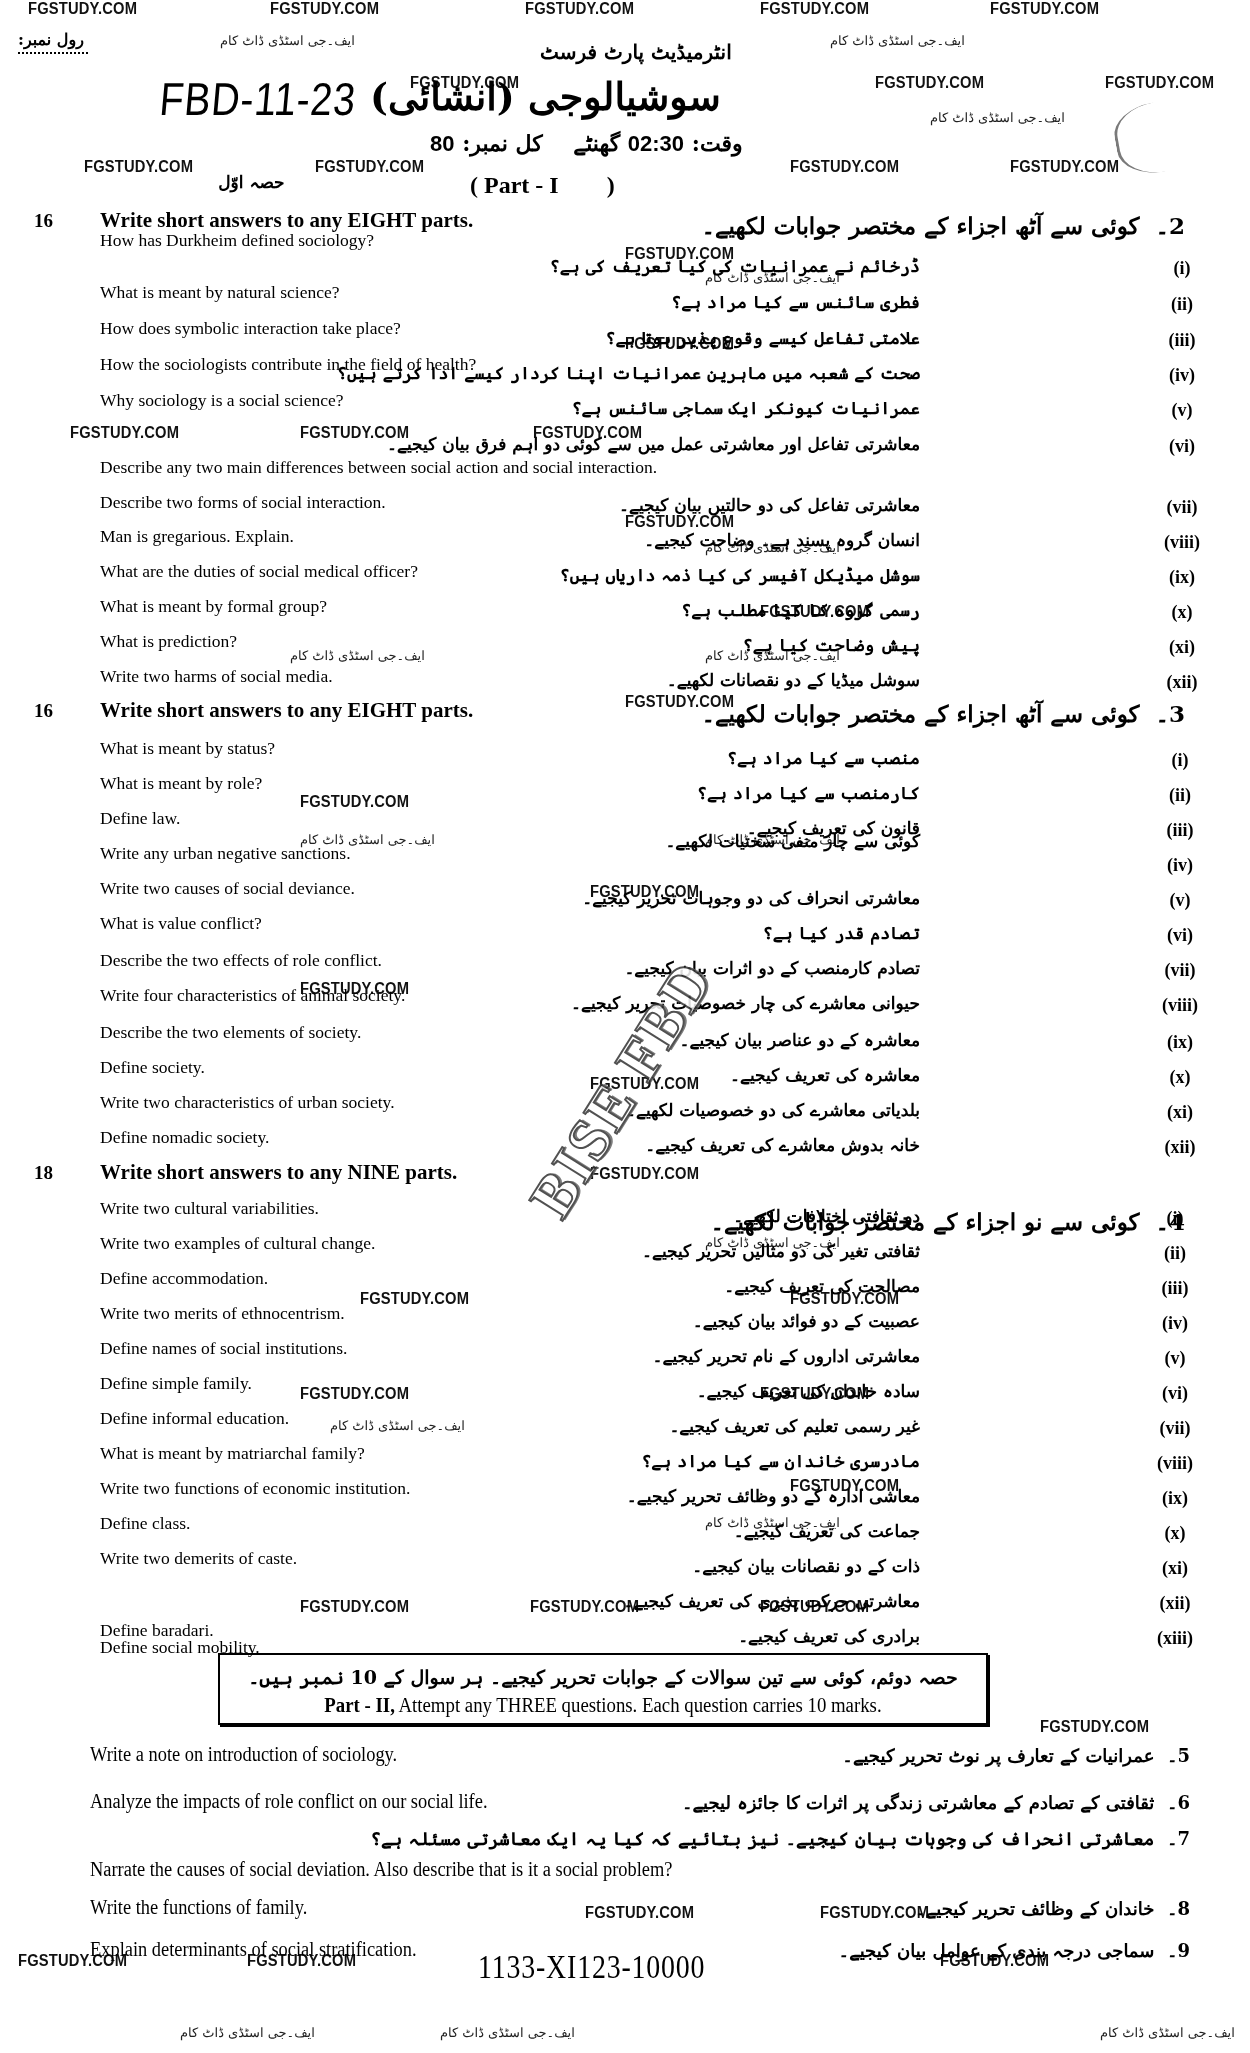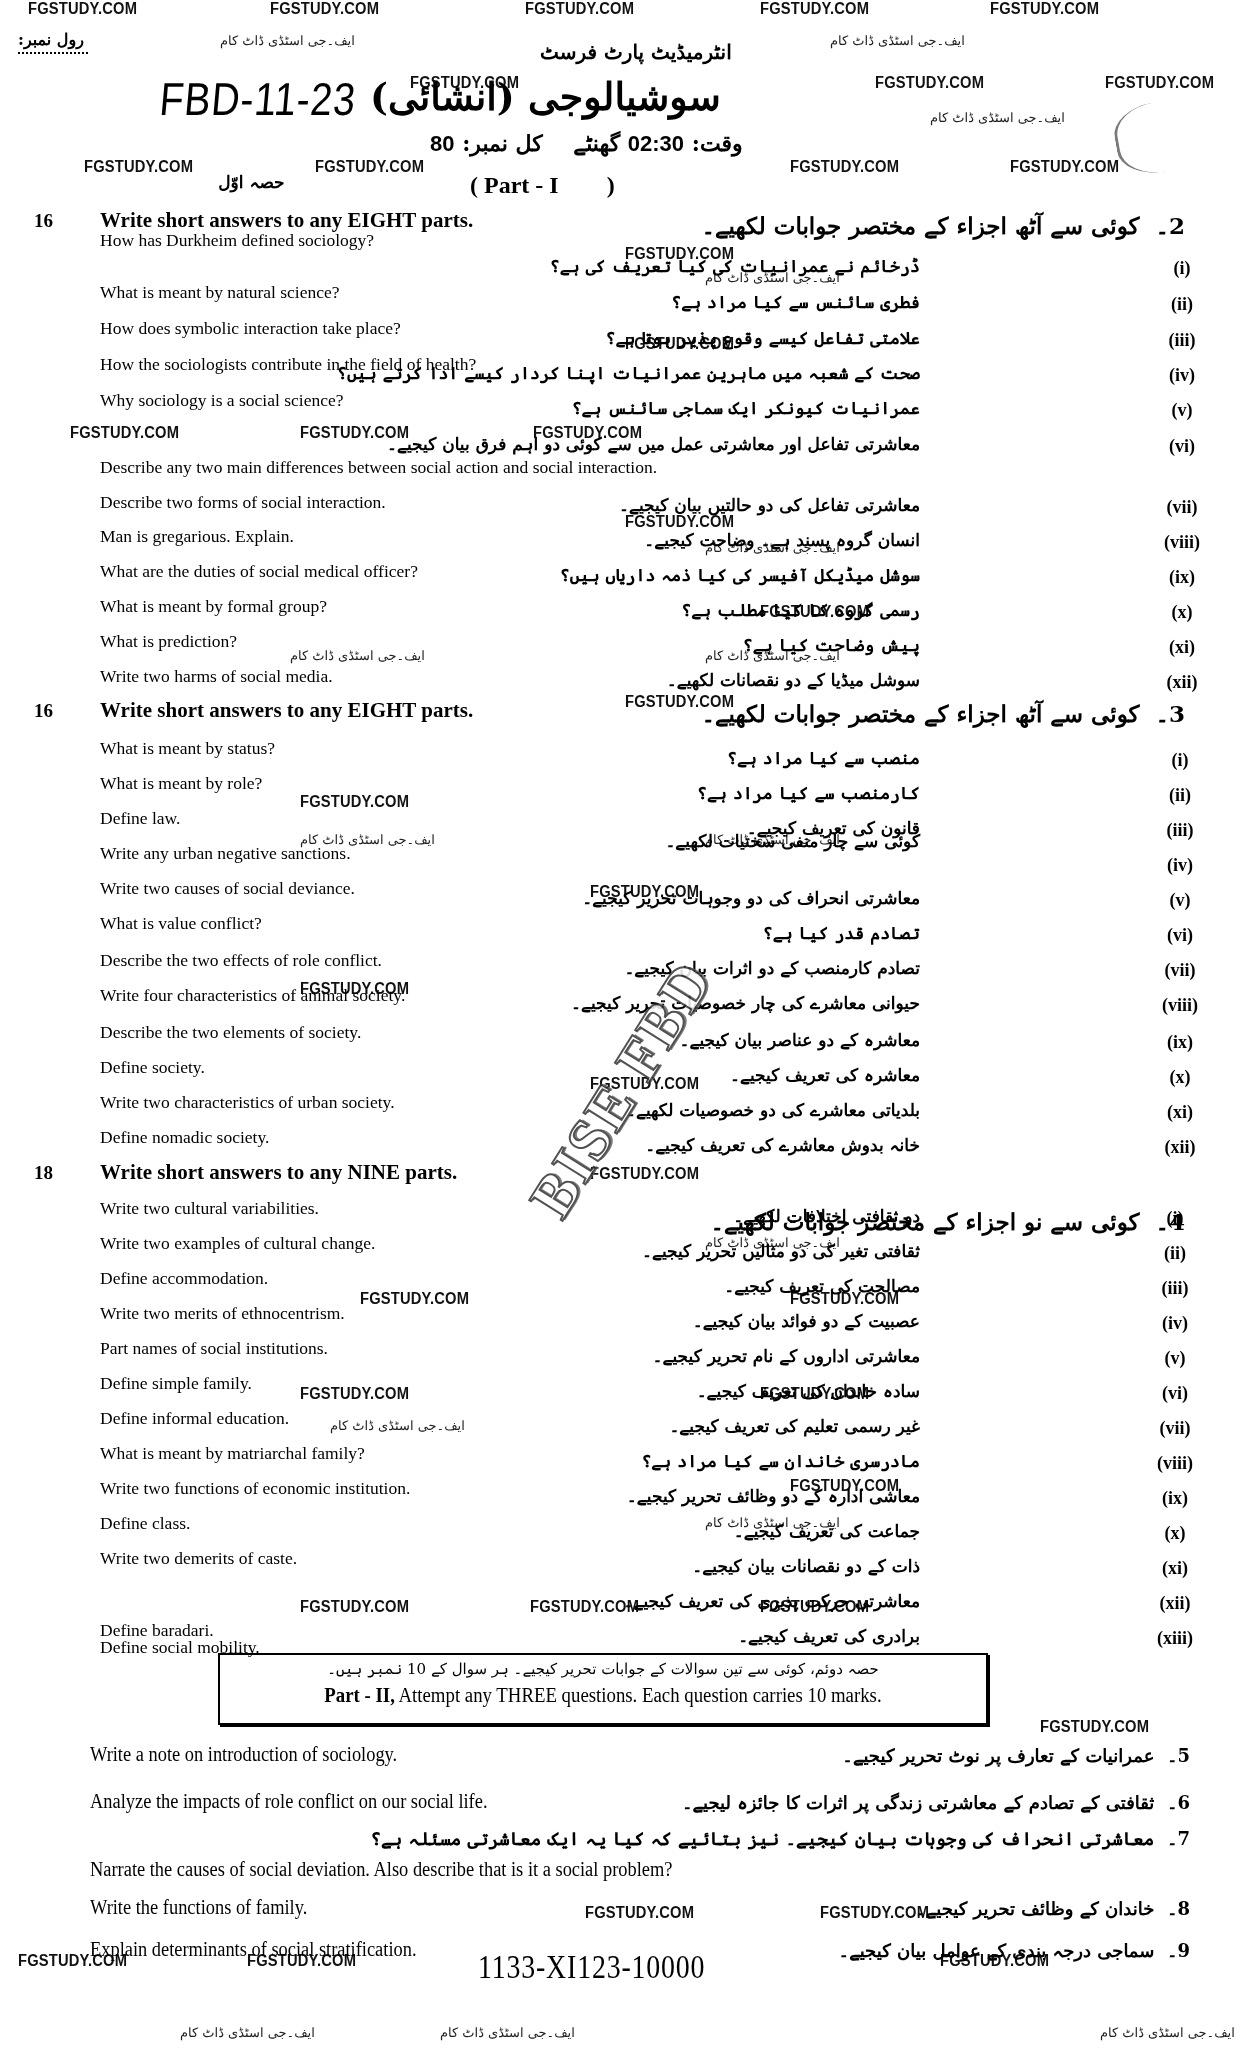--- a/index.html
+++ b/index.html
@@ -22,21 +22,21 @@
     .signature { position: absolute; left: 1115px; top: 100px; width: 110px; height: 70px; border-left: 3px solid #222; border-radius: 40% 0 0 40%; transform: rotate(-10deg); opacity: 0.6; }
 
     .marks { position: absolute; left: 34px; font-size: 19px; font-weight: bold; }
     .q-head { position: absolute; left: 100px; font-size: 21px; font-weight: bold; white-space: nowrap; }
     .en { position: absolute; left: 100px; font-size: 17.5px; white-space: nowrap; }
     .ur { position: absolute; right: 330px; font-family: "DejaVu Serif", serif; font-size: 17px; font-weight: bold; direction: rtl; text-align: right; white-space: nowrap; }
     .rn { position: absolute; font-size: 18px; font-weight: bold; width: 60px; text-align: center; }
     .ur-head { position: absolute; right: 65px; font-family: "DejaVu Serif", serif; font-size: 23px; font-weight: bold; direction: rtl; white-space: nowrap; }
 
     .part2-box { position: absolute; left: 218px; top: 1653px; width: 770px; height: 72px; border: 2px solid #000; box-shadow: 2px 2px 0 #000; text-align: center; }
-    .part2-ur { font-family: "DejaVu Serif", serif; font-size: 15px; font-weight: normal; direction: rtl; margin-top: 5px; }
+    .part2-ur { font-family: "DejaVu Serif", serif; font-size: 19px; font-weight: bold; direction: rtl; margin-top: 11px; }
     .part2-en { font-size: 20px; margin-top: 6px; transform: scaleX(0.94); }
     .part2-en b { font-weight: bold; }
 
     .long-en { position: absolute; left: 90px; font-size: 20px; white-space: nowrap; transform: scaleX(0.92); transform-origin: left; }
     .long-ur { position: absolute; right: 60px; font-family: "DejaVu Serif", serif; font-size: 18px; font-weight: bold; direction: rtl; white-space: nowrap; }
     .paper-code { position: absolute; left: 478px; top: 1948px; font-size: 34px; transform: scaleX(0.82); transform-origin: left; letter-spacing: 1px; }
 
     .stamp { position: absolute; left: 520px; top: 1080px; width: 200px; height: 120px; transform: rotate(-58deg); font-family: "Liberation Serif", serif; font-size: 60px; font-weight: bold; color: #fff; -webkit-text-stroke: 2px #333; text-shadow: 2px 2px 0 #666; opacity: 0.85; letter-spacing: 2px; white-space: nowrap; }
   </style>
 </head>
@@ -210,21 +210,21 @@
 <div class="ur" style="top:1135px">خانہ بدوش معاشرے کی تعریف کیجیے۔</div>
 
 <div class="marks" style="top:1162px">18</div>
 <div class="q-head" style="top:1160px">Write short answers to any NINE parts.</div>
 <div class="ur-head" style="top:1208px"><span>4۔</span>&nbsp; <span>کوئی سے نو اجزاء کے مختصر جوابات لکھیے۔</span></div>
 
 <div class="en" style="top:1198px">Write two cultural variabilities.</div>
 <div class="en" style="top:1233px">Write two examples of cultural change.</div>
 <div class="en" style="top:1268px">Define accommodation.</div>
 <div class="en" style="top:1303px">Write two merits of ethnocentrism.</div>
-<div class="en" style="top:1338px">Part names of social institutions.</div>
+<div class="en" style="top:1338px">Define names of social institutions.</div>
 <div class="en" style="top:1373px">Define simple family.</div>
 <div class="en" style="top:1408px">Define informal education.</div>
 <div class="en" style="top:1443px">What is meant by matriarchal family?</div>
 <div class="en" style="top:1478px">Write two functions of economic institution.</div>
 <div class="en" style="top:1513px">Define class.</div>
 <div class="en" style="top:1548px">Write two demerits of caste.</div>
 <div class="en" style="top:1637px">Define social mobility.</div>
 <div class="en" style="top:1620px">Define baradari.</div>
 
 <div class="rn" style="left:1145px;top:1208px">(i)</div>

